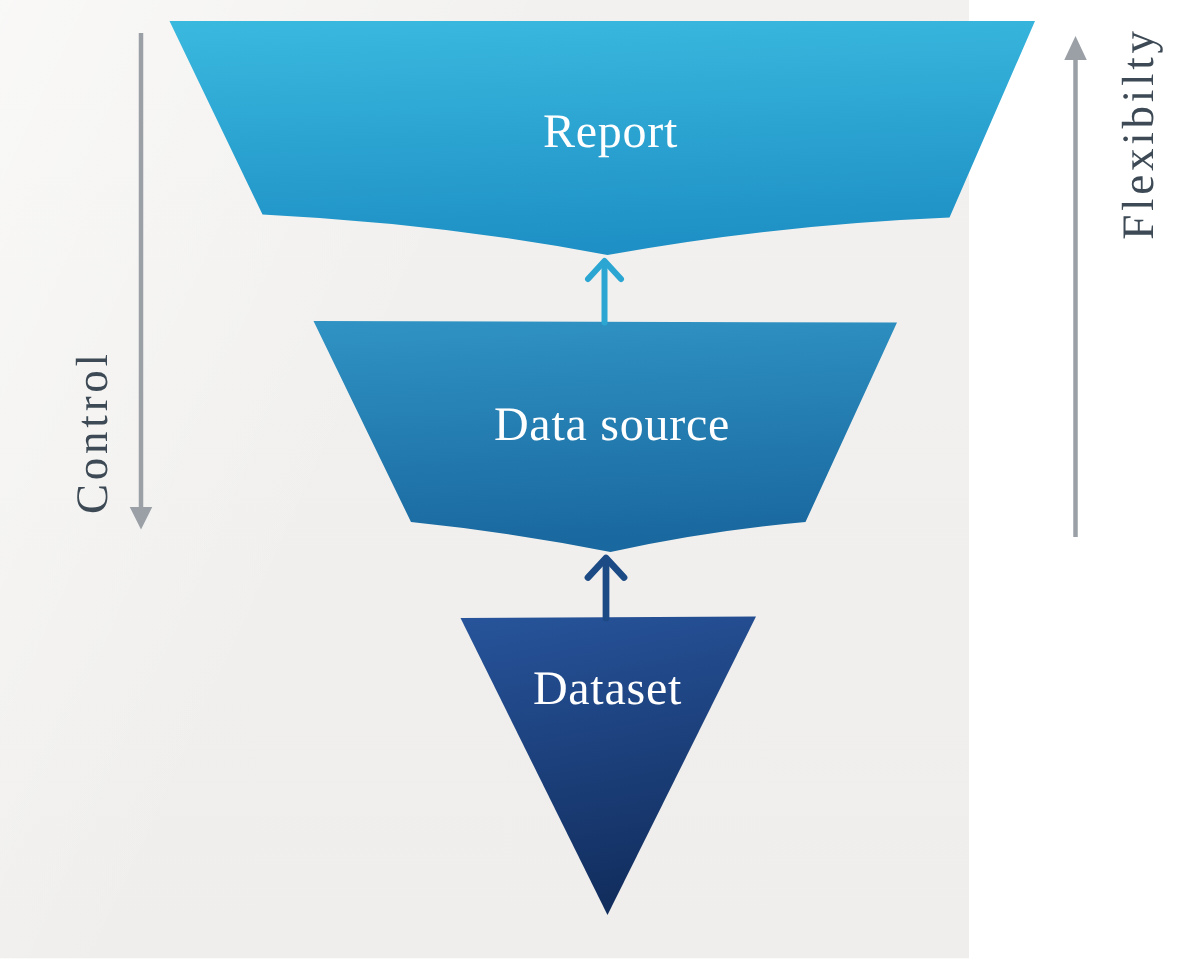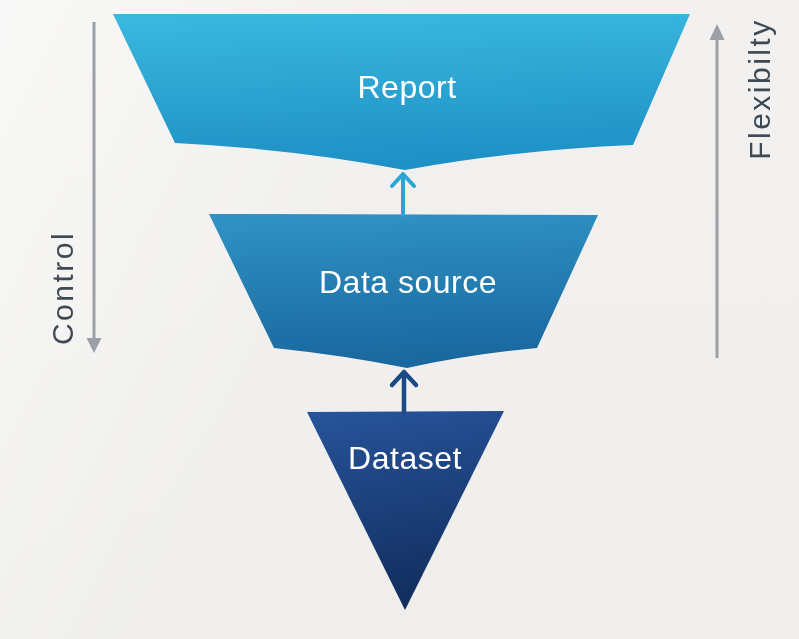--- a/index.html
+++ b/index.html
@@ -3,24 +3,25 @@
 <meta charset="utf-8">
 <style>
   html, body { margin: 0; padding: 0; }
   body {
     width: 799px; height: 639px;
     font-family: "Liberation Sans", sans-serif;
     overflow: hidden;
   }
   .stage {
     position: relative;
-    width: 799px; height: 639px;
+    width: 646px; height: 639px;
     background:
       linear-gradient(115deg, rgba(255,255,255,.55) 0%, rgba(255,255,255,0) 40%),
       linear-gradient(180deg, #f2f1ef 0%, #efeeec 100%);
+    font-family: Liberation Serif, serif;
   }
   svg { position: absolute; left: 0; top: 0; display: block; }
   .layer-label {
     fill: #ffffff;
     font-size: 32px;
     letter-spacing: 0.5px;
     font-weight: 400;
   }
   .axis-label {
     fill: #3d4a55;

